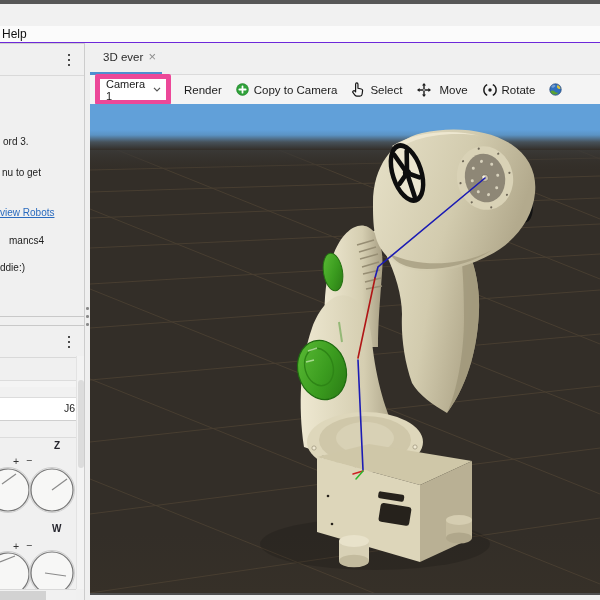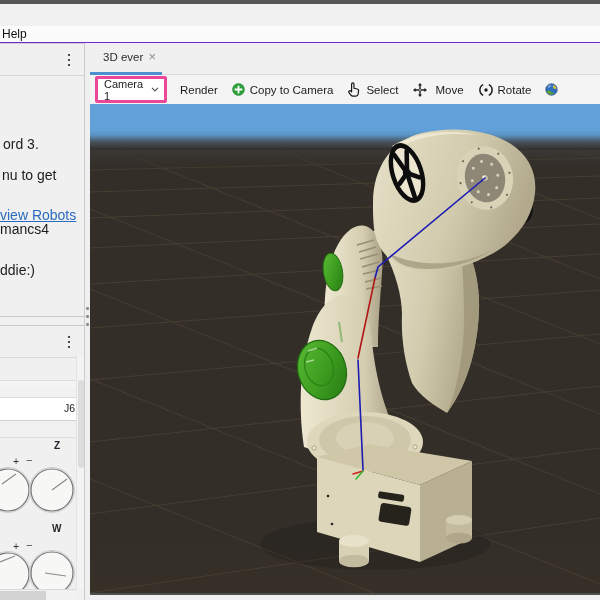--- a/index.html
+++ b/index.html
@@ -13,21 +13,21 @@
   #top-strip{left:0;top:0;width:600px;height:4px;background:#575757;}
   #titlebar{left:0;top:4px;width:600px;height:22px;background:#f1f1f1;}
   #menubar{left:0;top:26px;width:600px;height:16px;background:#fbfbfb;border-bottom:4px solid #6d28d9;}
   #menu-help{left:-2px;top:1px;font-size:12px;padding:0 4px;color:#111;}
   
   #left-panel{left:0;top:43px;width:84px;height:557px;background:#f0f0f0;border-top:1px solid #cfcfcf;}
   .sec-header{left:0;width:84px;height:31px;background:#f0f0f0;border-bottom:1px solid #d9d9d9;}
   .kebab{position:absolute;right:8px;top:5px;width:14px;height:22px;display:flex;flex-direction:column;
          align-items:center;justify-content:center;gap:2.5px;cursor:pointer;}
   .kebab i{width:2.6px;height:2.6px;border-radius:50%;background:#151515;}
-  .note{position:absolute;font-size:14px;color:#1c1c1c;white-space:nowrap;}
+  .note{position:absolute;font-size:10px;color:#1c1c1c;white-space:nowrap;}
   .note.link{color:#2a6bbf;text-decoration:underline;cursor:pointer;}
   #sec1-body{left:0;top:32px;width:84px;height:240px;border-bottom:1px solid #c9c9c9;}
   #sec2-header{top:281px;border-top:1px solid #c9c9c9;}
   .lrow{left:0;width:76px;background:#f1f1f1;border-bottom:1px solid #dcdcdc;}
   #row-a{top:336px;height:6px;background:#f4f4f4;border-top:1px solid #dcdcdc;}
   #row-b{top:343px;height:10px;}
   #row-j6{top:354px;height:22px;background:#ffffff;border-bottom:1px solid #cfcfcf;}
   #j6-label{position:absolute;left:64px;top:4px;font-size:10.5px;color:#222;}
   #row-c{top:377px;height:16px;}
   .dial-axis{position:absolute;font-size:10px;font-weight:600;color:#26262e;}
@@ -43,21 +43,21 @@
   
   #right-panel{left:90px;top:43px;width:510px;height:557px;background:#f0f0f0;overflow:hidden;}
   #tabbar{left:0;top:0;width:510px;height:31px;background:#f0f0f0;border-bottom:1px solid #dbdbdb;}
   #tab-3d{position:absolute;left:0;top:0;width:72px;height:31px;cursor:pointer;}
   #tab-3d .lbl{position:absolute;left:13px;top:8px;font-size:11.5px;color:#2b2b2b;}
   #tab-3d .close{position:absolute;right:6px;top:7px;font-size:13px;color:#8e8e8e;line-height:13px;cursor:pointer;}
   #tab-3d .underline{position:absolute;left:0;bottom:-1px;width:72px;height:3.5px;}
   #toolbar{left:0;top:32px;width:510px;height:29px;background:#f4f4f4;display:flex;align-items:center;}
   .tb-label{font-size:11.5px;color:#1c1c1c;}
   .tb-btn{display:flex;align-items:center;gap:5px;cursor:pointer;}
-  #camera-combo{margin-left:5px;width:66px;height:21px;background:#fff;border:3px solid #ec4899;border-radius:2px;
+  #camera-combo{margin-left:5px;width:66px;height:21px;background:#fff;border:5px solid #ec4899;border-radius:2px;
                 display:flex;align-items:center;cursor:pointer;}
   #camera-combo .val{font-size:11px;margin-left:6px;flex:1;}
   #camera-combo svg{margin-right:5px;}
   
   #viewport{left:0;top:61px;width:510px;height:489px;cursor:crosshair;
     background:linear-gradient(180deg,#61a0d9 0px,#61a0d9 26px,#5b93c4 31px,#47525a 38px,#332e28 46px,#332e28 88%,#363028 100%);}
   #viewport svg{position:absolute;left:0;top:0;}
   #vp-bottom-line{left:0;top:550px;width:510px;height:2px;background:#4f4f4f;}
   #vp-bottom-gap{left:0;top:552px;width:510px;height:5px;background:#f0f0f0;}
 </style>
@@ -75,21 +75,21 @@
     <div class="kebab">
         <i></i>
         <i></i>
         <i></i>
       </div>
   </div>
   <div class="abs" id="sec1-body">
     <span class="note" style="left:3px;top:60px;">ord 3.</span>
     <span class="note" style="left:2px;top:91px;">nu to get</span>
     <span class="note link" style="left:0;top:131px;">view Robots</span>
-    <span class="note" style="left:0;top:145px;">mancs4</span>
+    <span class="note" style="left:0;top:159px;padding-left:9px;">mancs4</span>
     <span class="note" style="left:0;top:186px;">ddie:)</span>
   </div>
   <div class="abs sec-header" id="sec2-header">
     <div class="kebab">
         <i></i>
         <i></i>
         <i></i>
       </div>
   </div>
   <div class="abs lrow" id="row-a"></div>

